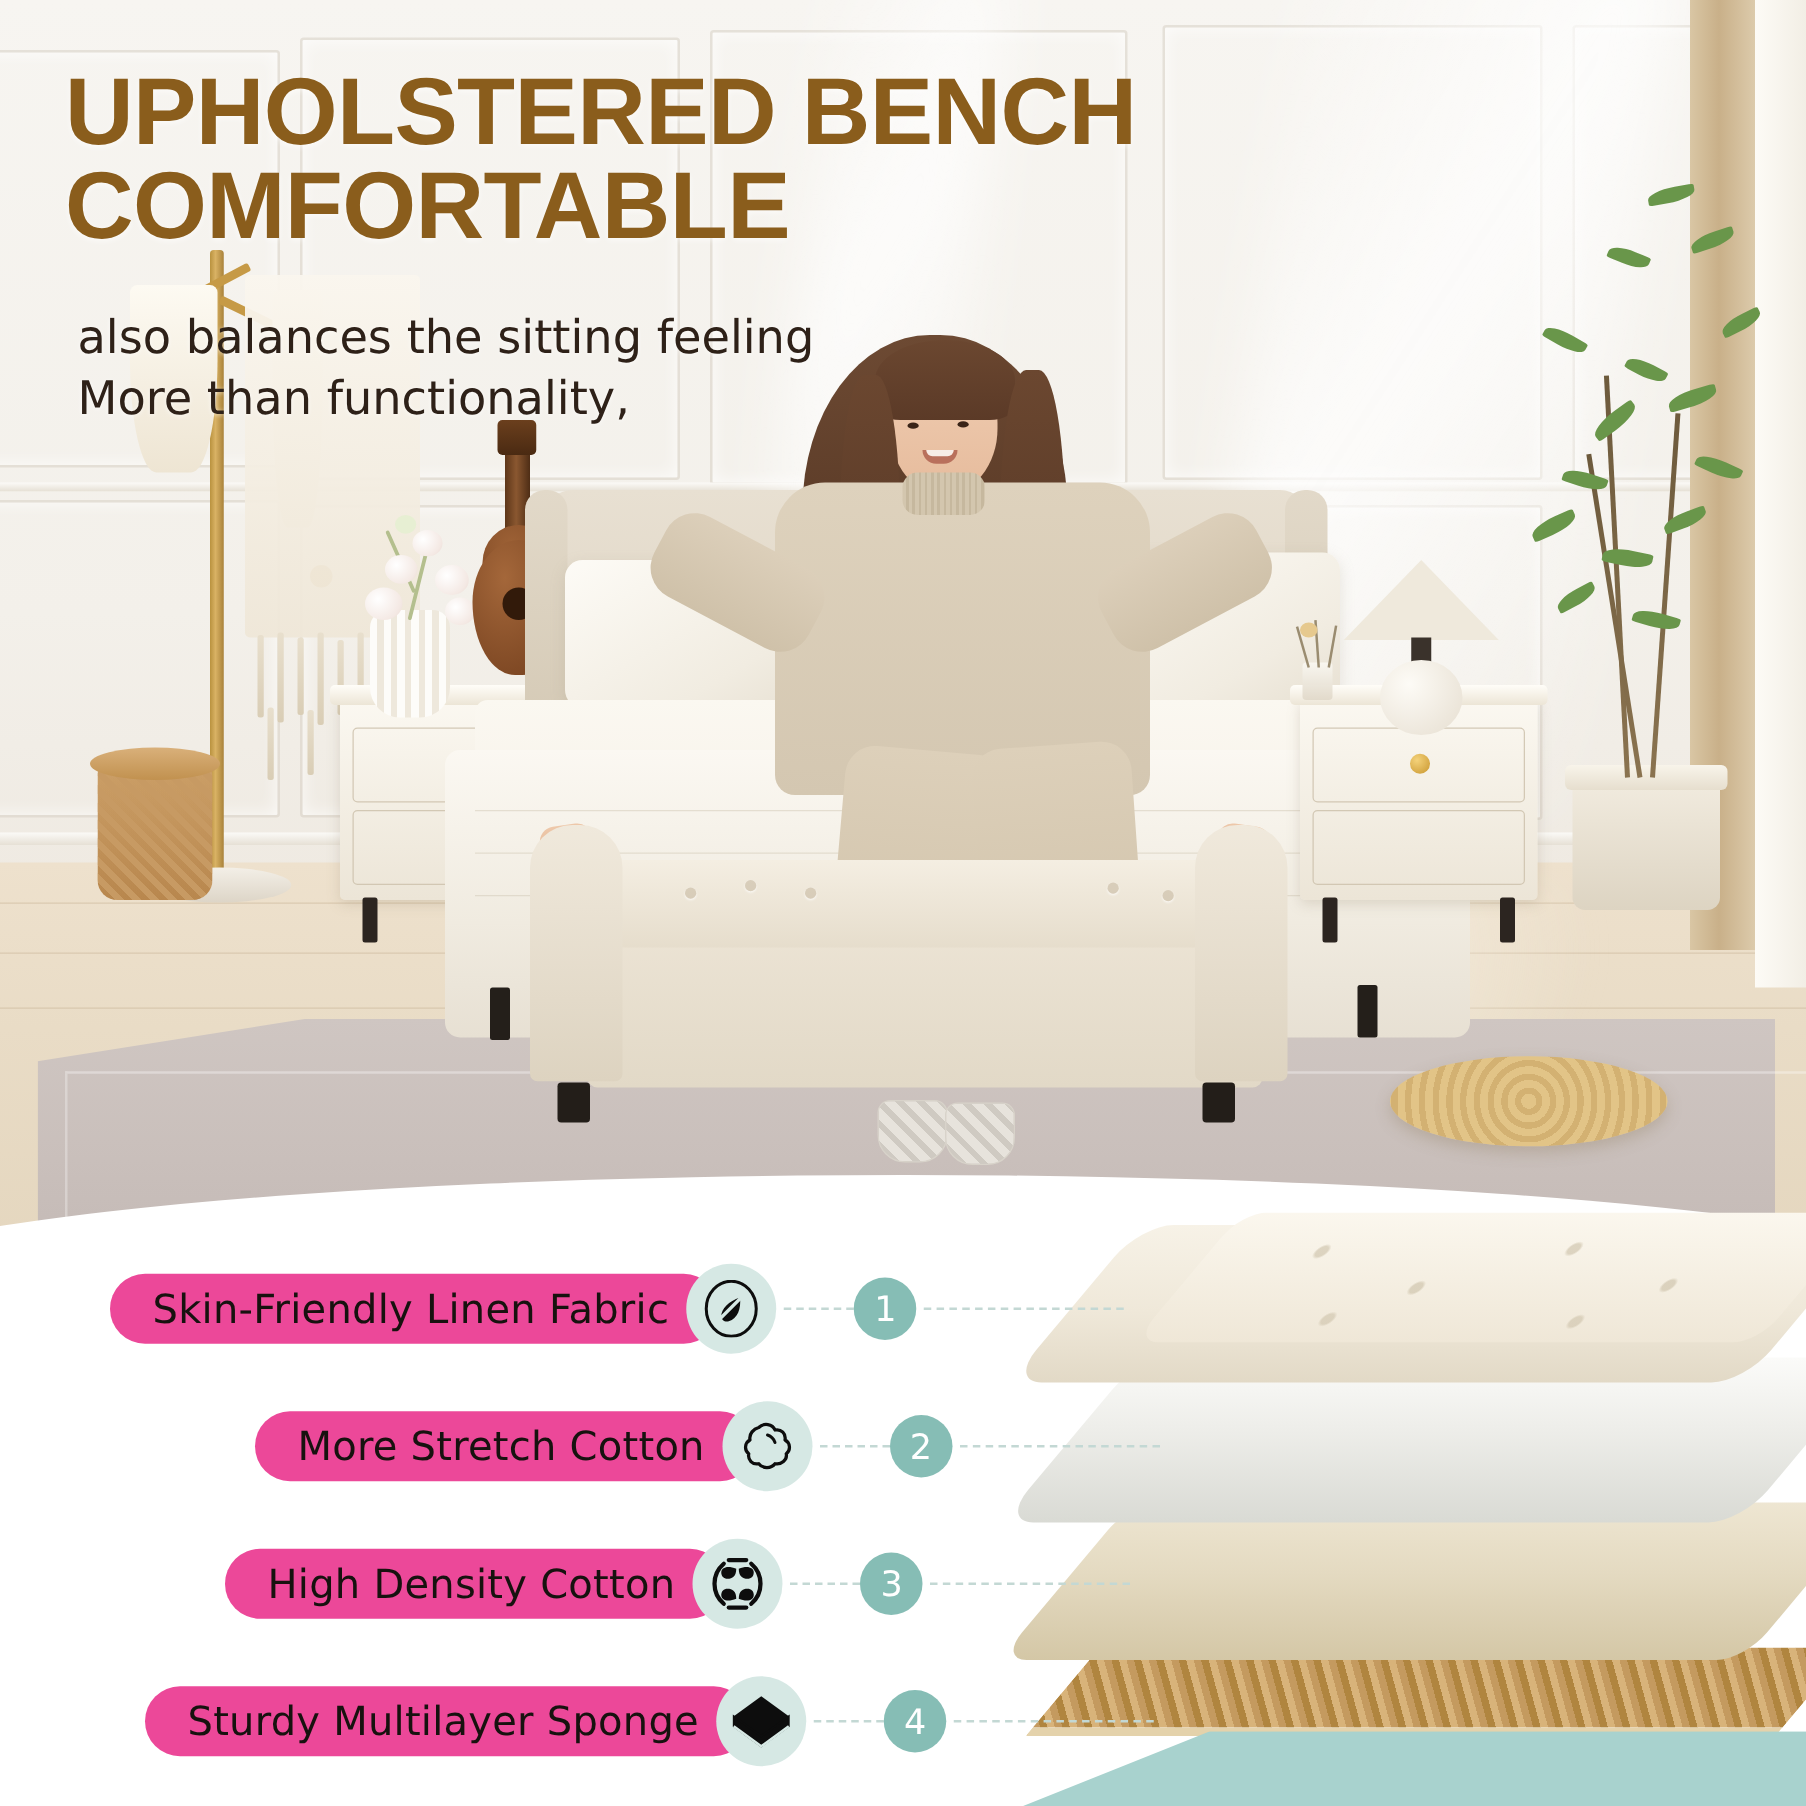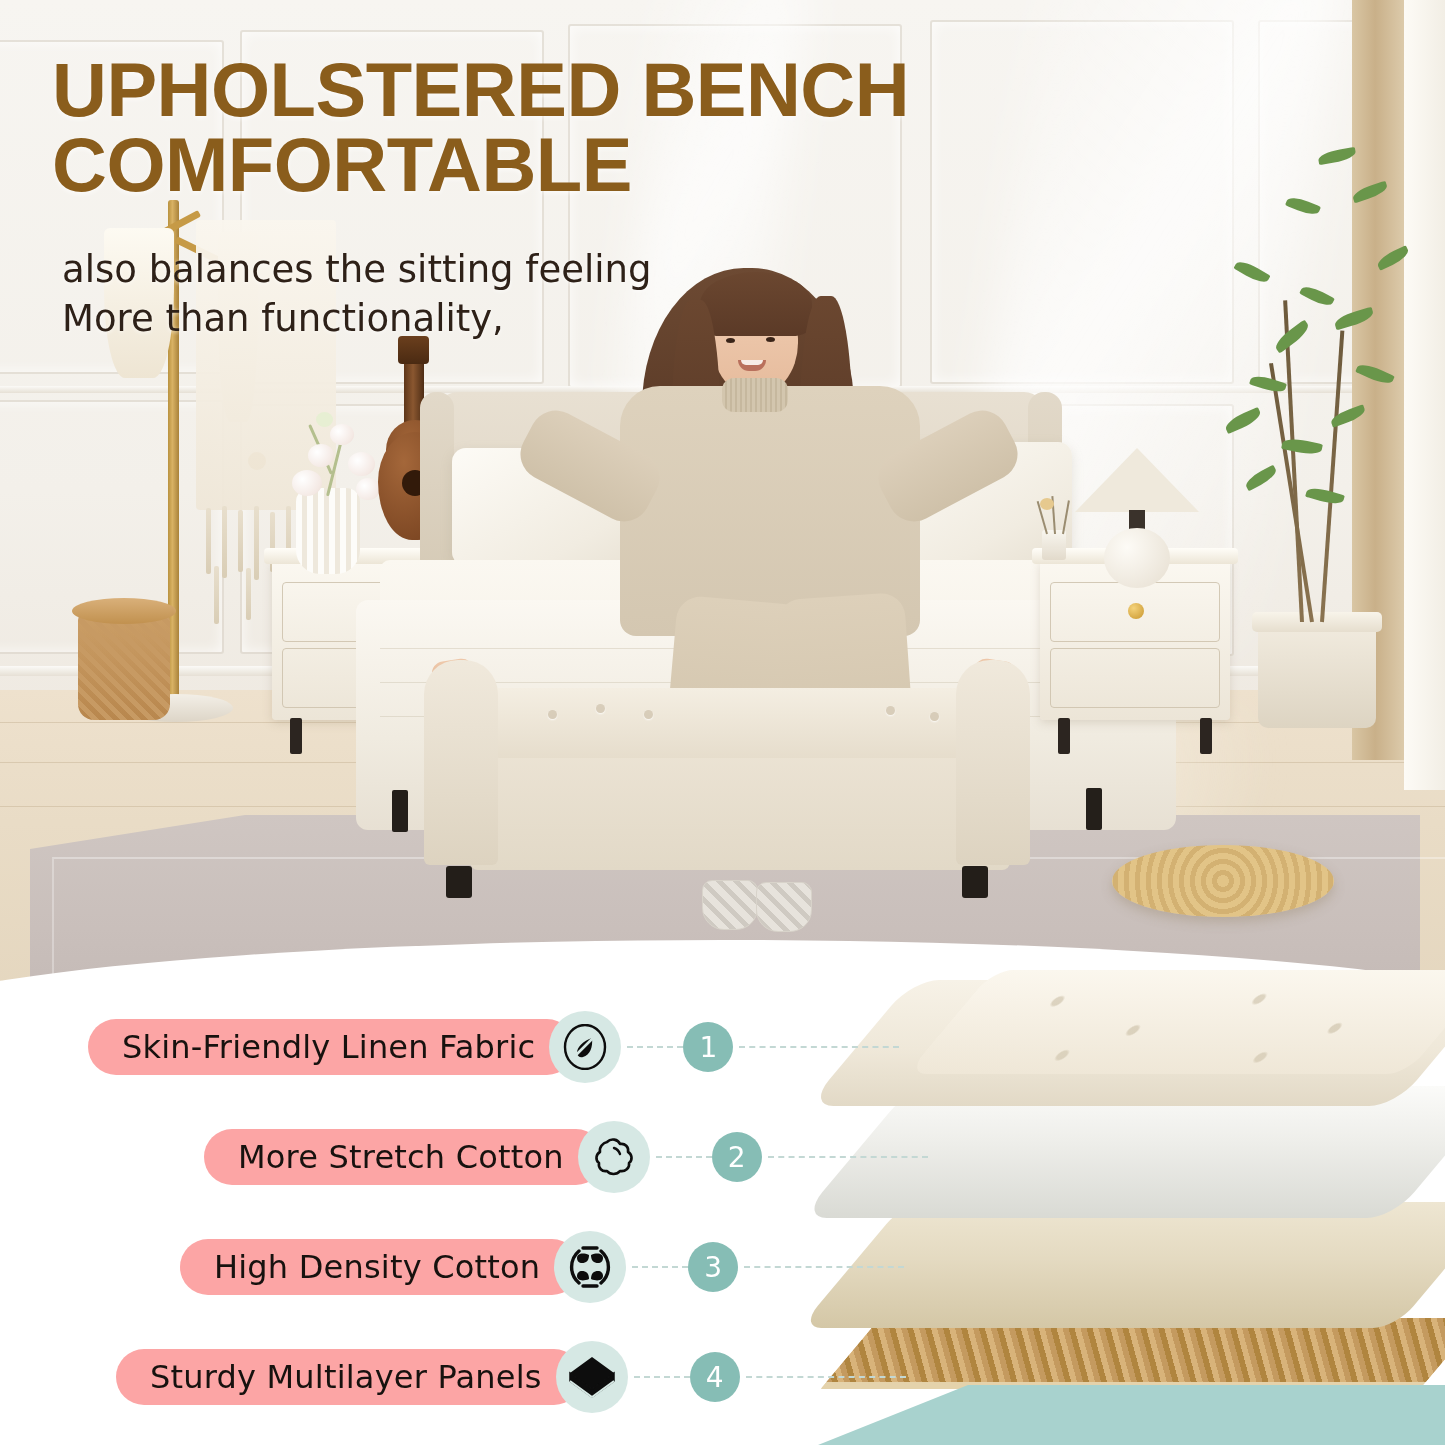--- a/index.html
+++ b/index.html
@@ -172,21 +172,21 @@
         background:repeating-radial-gradient(circle at 50% 50%,#e2c487 0 6px,#d3b172 6px 11px);
         box-shadow:0 5px 12px rgba(140,120,86,.3);}
   .lower-bg{position:absolute;left:-140px;top:940px;width:1725px;height:620px;background:#fff;
             border-radius:50% 50% 0 0 / 90px 90px 0 0;}
 
   .teal-wedge{position:absolute;left:700px;top:1385px;width:745px;height:60px;
               background:#a8d2ce;clip-path:polygon(118px 60px,268px 0,745px 0,745px 60px);}
 
   
   .feat{position:absolute;height:70px;display:flex;align-items:center;}
-  .pill{height:56px;border-radius:28px;background:#fca5a5;display:flex;align-items:center;
+  .pill{height:56px;border-radius:28px;background:#ec4899;display:flex;align-items:center;
         justify-content:center;padding:0 40px 0 34px;box-sizing:border-box;}
   .pill span{font-family:"DejaVu Sans",sans-serif;font-size:32px;color:#17120f;
              white-space:nowrap;letter-spacing:.2px;}
   .icon-disc{width:72px;height:72px;border-radius:50%;background:#d6e8e4;margin-left:-26px;
              display:flex;align-items:center;justify-content:center;position:relative;z-index:2;}
   .dash{height:0;border-top:2px dashed #c3d8d4;}
   .badge{width:50px;height:50px;border-radius:50%;background:#86bdb5;color:#fff;
          display:flex;align-items:center;justify-content:center;
          font-family:"DejaVu Sans",sans-serif;font-size:28px;}
 
@@ -467,21 +467,21 @@
         <path d="M26 37c0-6 3-8 7-8 3 0 5 2 5 5 0 4-5 6-12 3z" fill="#0d0d0d"></path>
       </svg>
     </div>
     <div class="dash" style="width:56px;margin-left:6px;"></div>
     <div class="badge">3</div>
     <div class="dash" style="width:160px;margin-left:6px;"></div>
   </div>
 
   <div class="feat" style="left:116px;top:1342px;">
     <div class="pill">
-      <span>Sturdy Multilayer Panels</span>
+      <span>Sturdy Multilayer Sponge</span>
     </div>
     <div class="icon-disc">
       <svg width="52" height="52" viewBox="0 0 52 52" aria-hidden="true">
         <path d="M26 6 48 22 26 38 4 22z" fill="#0d0d0d"></path>
         <path d="M4 22v8l22 16 22-16v-8L26 38z" fill="#0d0d0d" stroke="#0d0d0d" stroke-width="1.5"></path>
         <path d="M4 30l22 16 22-16" fill="none" stroke="#d6e8e4" stroke-width="2"></path>
       </svg>
     </div>
     <div class="dash" style="width:56px;margin-left:6px;"></div>
     <div class="badge">4</div>

